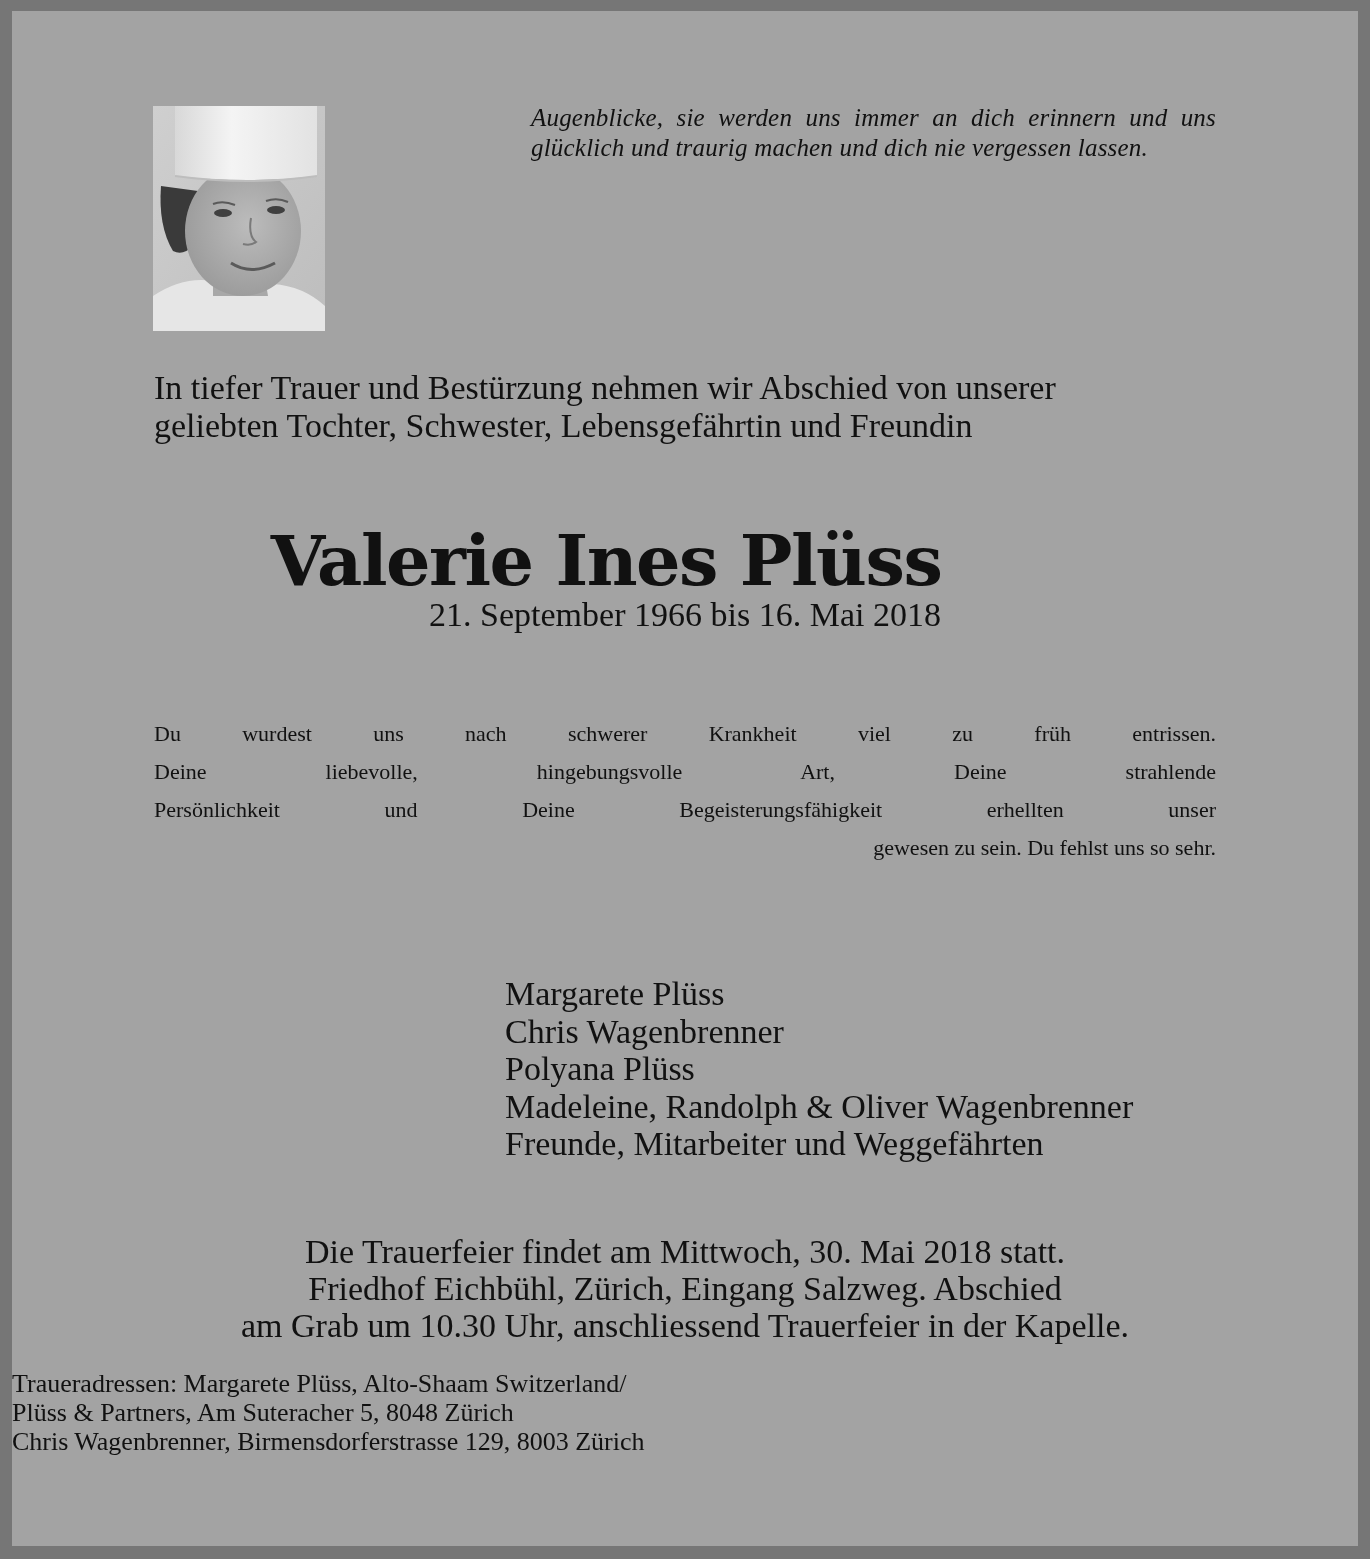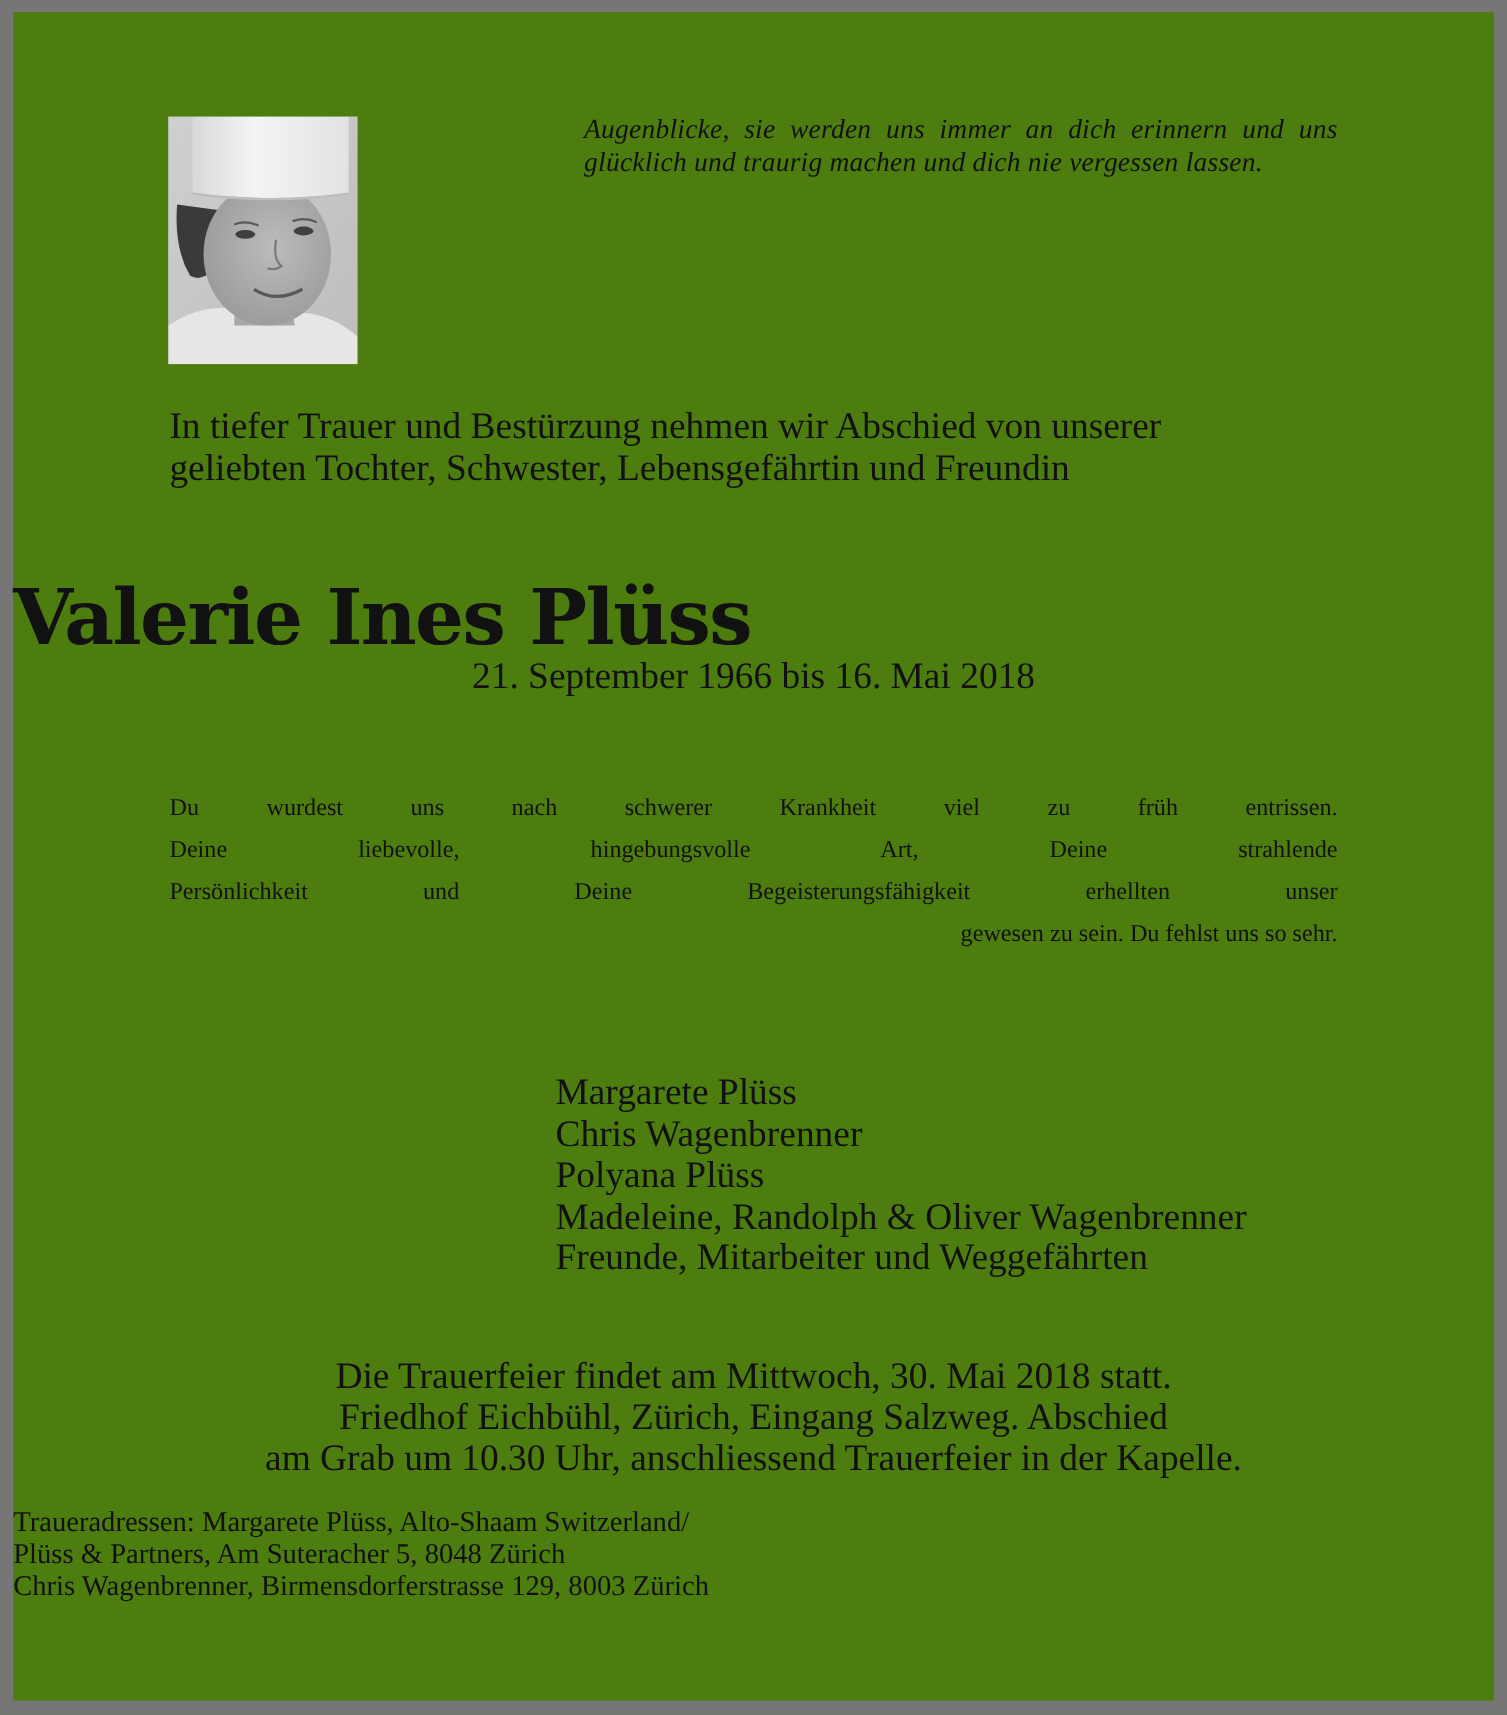--- a/index.html
+++ b/index.html
@@ -8,21 +8,21 @@
       background: #767676;
       position: relative;
       overflow: hidden;
       font-family: "DejaVu Serif", "Liberation Serif", serif;
       color: #111;
     }
     .page {
       position: absolute;
       left: 12px; top: 11px;
       width: 1346px; height: 1535px;
-      background: #4d7c0f;
+      background: #a3a3a3;
     }
     .photo {
       position: absolute;
       left: 141px; top: 95px;
       width: 172px; height: 225px;
       background: #c9c9c9;
       overflow: hidden;
     }
     .photo svg { display: block; }
     .motto {
@@ -43,20 +43,21 @@
       width: 1070px;
       font-family: "Liberation Serif", "DejaVu Serif", serif;
       font-size: 34px;
       line-height: 38px;
     }
     .intro div { white-space: nowrap; }
     .name {
       position: absolute;
       left: 0; top: 508px;
       width: 1188px;
+      text-align: center;
       font-family: "DejaVu Serif", "Liberation Serif", serif;
       font-weight: bold;
       font-size: 70px;
       line-height: 84px;
       letter-spacing: -1.5px;
     }
     .dates {
       position: absolute;
       left: 0; top: 584px;
       width: 1346px;

